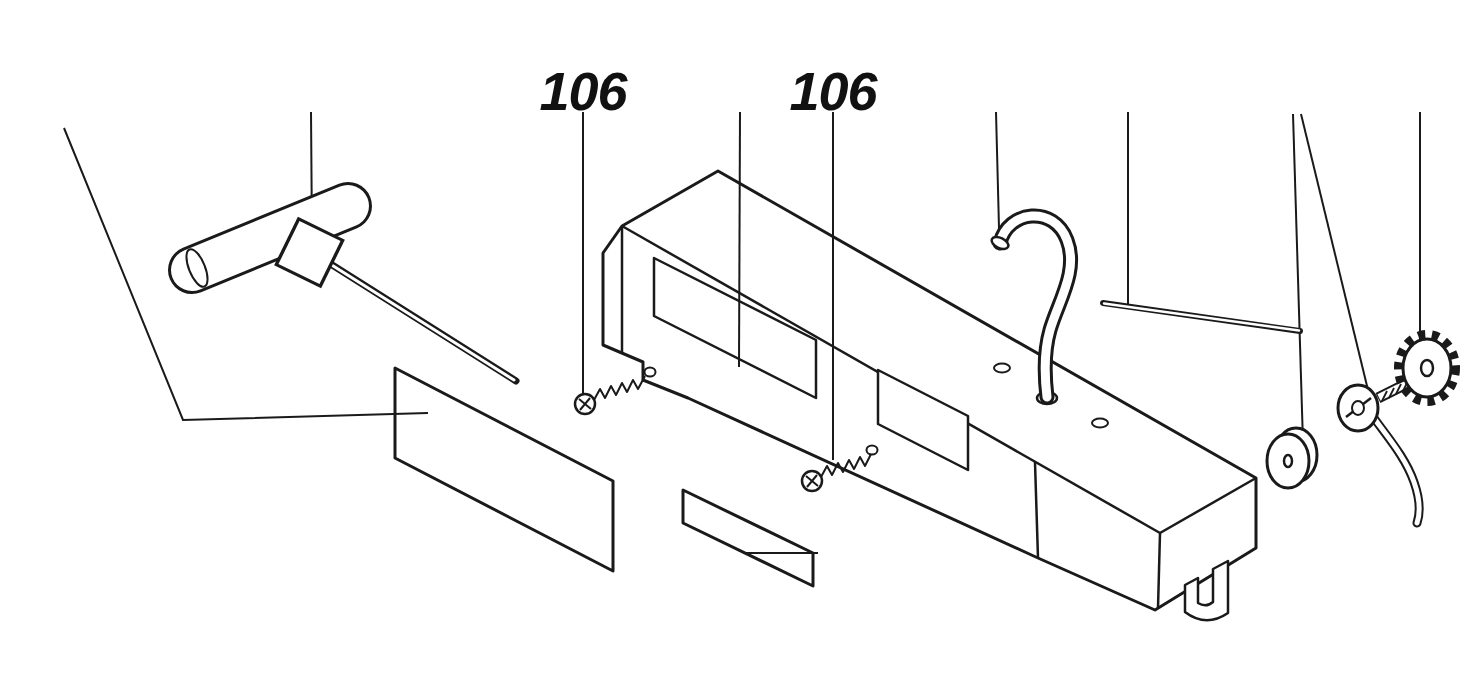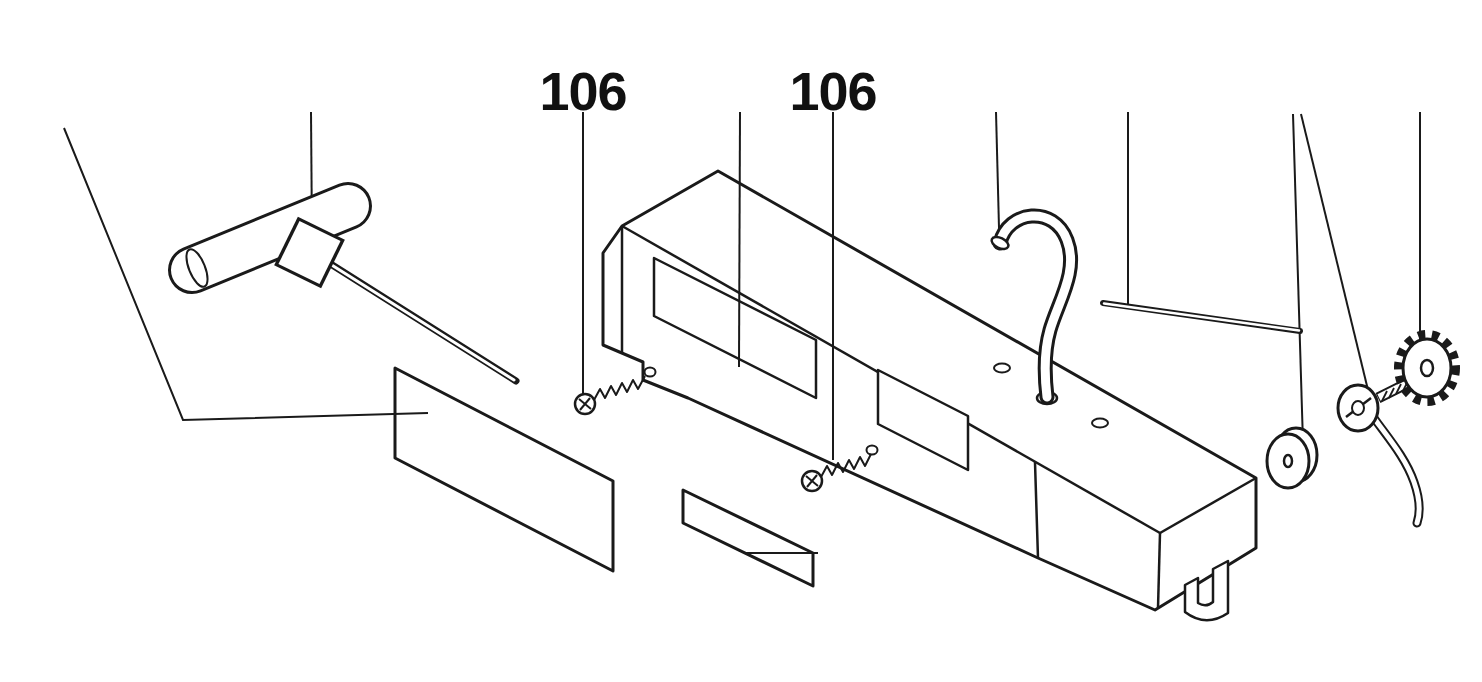--- a/index.html
+++ b/index.html
@@ -7,20 +7,21 @@
     padding: 0;
     background: #ffffff;
     font-family: "Liberation Sans", sans-serif;
   }
   .canvas {
     position: relative;
     width: 1482px;
     height: 682px;
     background: #ffffff;
     overflow: hidden;
+    font-style: italic;
   }
   svg { display: block; }
   .callout-text {
     font-family: "Liberation Sans", "DejaVu Sans", sans-serif;
     font-weight: bold;
     font-size: 54px;
     letter-spacing: -1px;
     fill: #111111;
   }
 </style>

